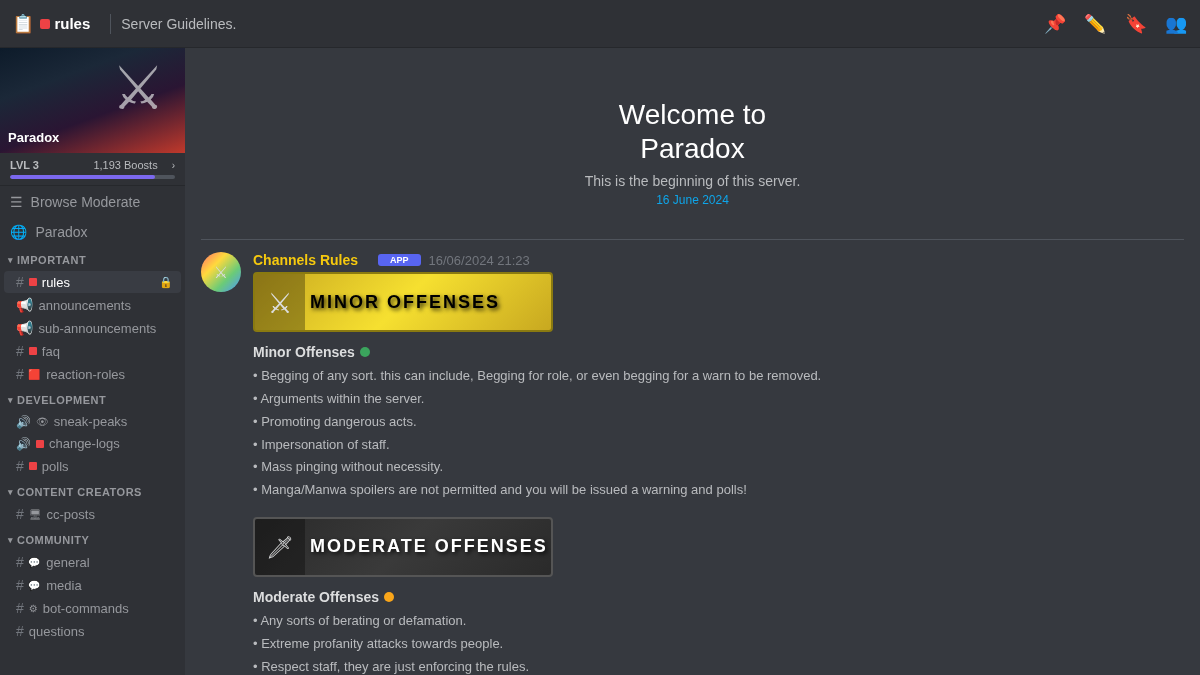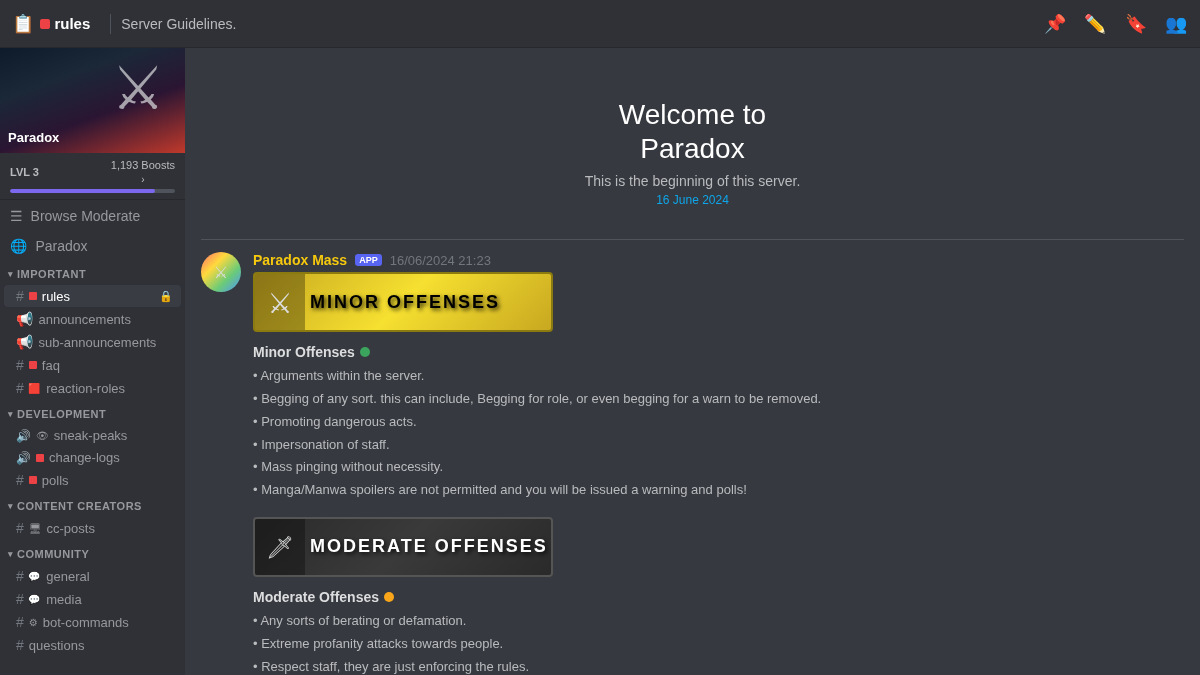--- a/index.html
+++ b/index.html
@@ -17,21 +17,21 @@
 
     
     .main { display: flex; flex: 1; overflow: hidden; }
 
     
     .sidebar { width: 185px; background: #2f3136; display: flex; flex-direction: column; overflow-y: auto; flex-shrink: 0; }
 
     .boost-bar { padding: 6px 10px; background: #2f3136; border-bottom: 1px solid #26282c; flex-shrink: 0; }
     .boost-info { display: flex; align-items: center; justify-content: space-between; margin-bottom: 4px; }
     .boost-level { font-size: 11px; font-weight: 700; color: #b9bbbe; }
-    .boost-count { font-size: 11px; color: #b9bbbe; display: flex; align-items: center; gap: 3px; flex-direction: column; }
+    .boost-count { font-size: 11px; color: #b9bbbe; display: flex; align-items: center; gap: 14px; }
     .boost-chevron { font-size: 10px; color: #b9bbbe; }
     .boost-progress-bar { height: 4px; background: #4f545c; border-radius: 2px; overflow: hidden; }
     .boost-progress-fill { height: 100%; background: #7b68ee; border-radius: 2px; }
 
     .browse-channels { display: flex; align-items: center; gap: 8px; padding: 8px 10px; color: #96989d; font-size: 14px; cursor: pointer; }
 
     .server-menu-item { display: flex; align-items: center; gap: 8px; padding: 6px 10px; color: #96989d; font-size: 14px; cursor: pointer; }
 
     .channel-section { margin-top: 4px; }
     .section-header { display: flex; align-items: center; padding: 4px 8px; color: #96989d; font-size: 11px; font-weight: 700; text-transform: uppercase; letter-spacing: 0.5px; cursor: pointer; }
@@ -52,21 +52,21 @@
     .welcome-subtitle { font-size: 14px; color: #b9bbbe; margin-top: 8px; }
     .welcome-date { font-size: 12px; color: #0ea5e9; margin-top: 4px; }
     .divider-line { border: none; border-top: 1px solid #4f545c; margin: 12px 0; }
 
     
     .message { display: flex; gap: 12px; margin-bottom: 16px; }
     .avatar-img { width: 40px; height: 40px; border-radius: 50%; background: linear-gradient(135deg, #ff6b6b, #ffd93d, #6bcb77, #4d96ff); display: flex; align-items: center; justify-content: center; font-size: 16px; flex-shrink: 0; }
     .message-content { flex: 1; }
     .message-header { display: flex; align-items: center; gap: 8px; margin-bottom: 4px; }
     .message-author { font-weight: 600; color: #f6c90e; font-size: 14px; }
-    .message-badge { background: #5865f2; color: #fff; font-size: 9px; font-weight: 700; padding: 1px 4px; border-radius: 3px; }
+    .message-badge { background: #5865f2; color: #fff; font-size: 9px; font-weight: 700; padding: 1px 12px; border-radius: 3px; margin-left: 12px; }
     .message-timestamp { font-size: 13px; color: #72767d; }
 
     
     .offense-banner { width: 300px; height: 60px; border-radius: 4px; margin-bottom: 12px; display: flex; align-items: center; overflow: hidden; position: relative; }
     .offense-banner-minor { background: linear-gradient(135deg, #c8a820, #f6e030, #c8a820); border: 2px solid #8a7a10; }
     .offense-banner-moderate { background: linear-gradient(135deg, #2a2a2a, #3a3a3a, #2a2a2a); border: 2px solid #555; }
     .offense-banner-text { font-size: 18px; font-weight: 900; letter-spacing: 2px; text-shadow: 2px 2px 4px rgba(0,0,0,0.8); padding-left: 55px; }
     .offense-banner-minor .offense-banner-text { color: #000; }
     .offense-banner-moderate .offense-banner-text { color: #fff; }
     .offense-banner-char { width: 50px; height: 58px; background: rgba(0,0,0,0.3); position: absolute; left: 0; top: 0; display: flex; align-items: center; justify-content: center; font-size: 28px; }
@@ -251,38 +251,38 @@
         <div class="welcome-subtitle">This is the beginning of this server.</div>
         <div class="welcome-date">16 June 2024</div>
       </div>
 
       <hr class="divider-line">
 
       <div class="message">
         <div class="avatar-img">⚔</div>
         <div class="message-content">
           <div class="message-header">
-            <span class="message-author">Paradox Mass</span>
+            <span class="message-author">Channels Rules</span>
             <span class="message-badge">APP</span>
             <span class="message-timestamp">16/06/2024 21:23</span>
           </div>
 
           <div class="offense-banner offense-banner-minor">
             <div class="offense-banner-char">⚔</div>
             <span class="offense-banner-text">MINOR OFFENSES</span>
           </div>
 
           <div class="offense-section">
             <div class="offense-title">
               <span>Minor Offenses</span>
               <span class="offense-dot offense-dot-green"></span>
             </div>
             <div class="offense-list">
+              <p>• Begging of any sort. this can include, Begging for role, or even begging for a warn to be removed.</p>
               <p>• Arguments within the server.</p>
-              <p>• Begging of any sort. this can include, Begging for role, or even begging for a warn to be removed.</p>
               <p>• Promoting dangerous acts.</p>
               <p>• Impersonation of staff.</p>
               <p>• Mass pinging without necessity.</p>
               <p>• Manga/Manwa spoilers are not permitted and you will be issued a warning and polls!</p>
             </div>
           </div>
 
           <div class="offense-banner offense-banner-moderate">
             <div class="offense-banner-char" style="font-size:22px;">🗡</div>
             <span class="offense-banner-text">MODERATE OFFENSES</span>

